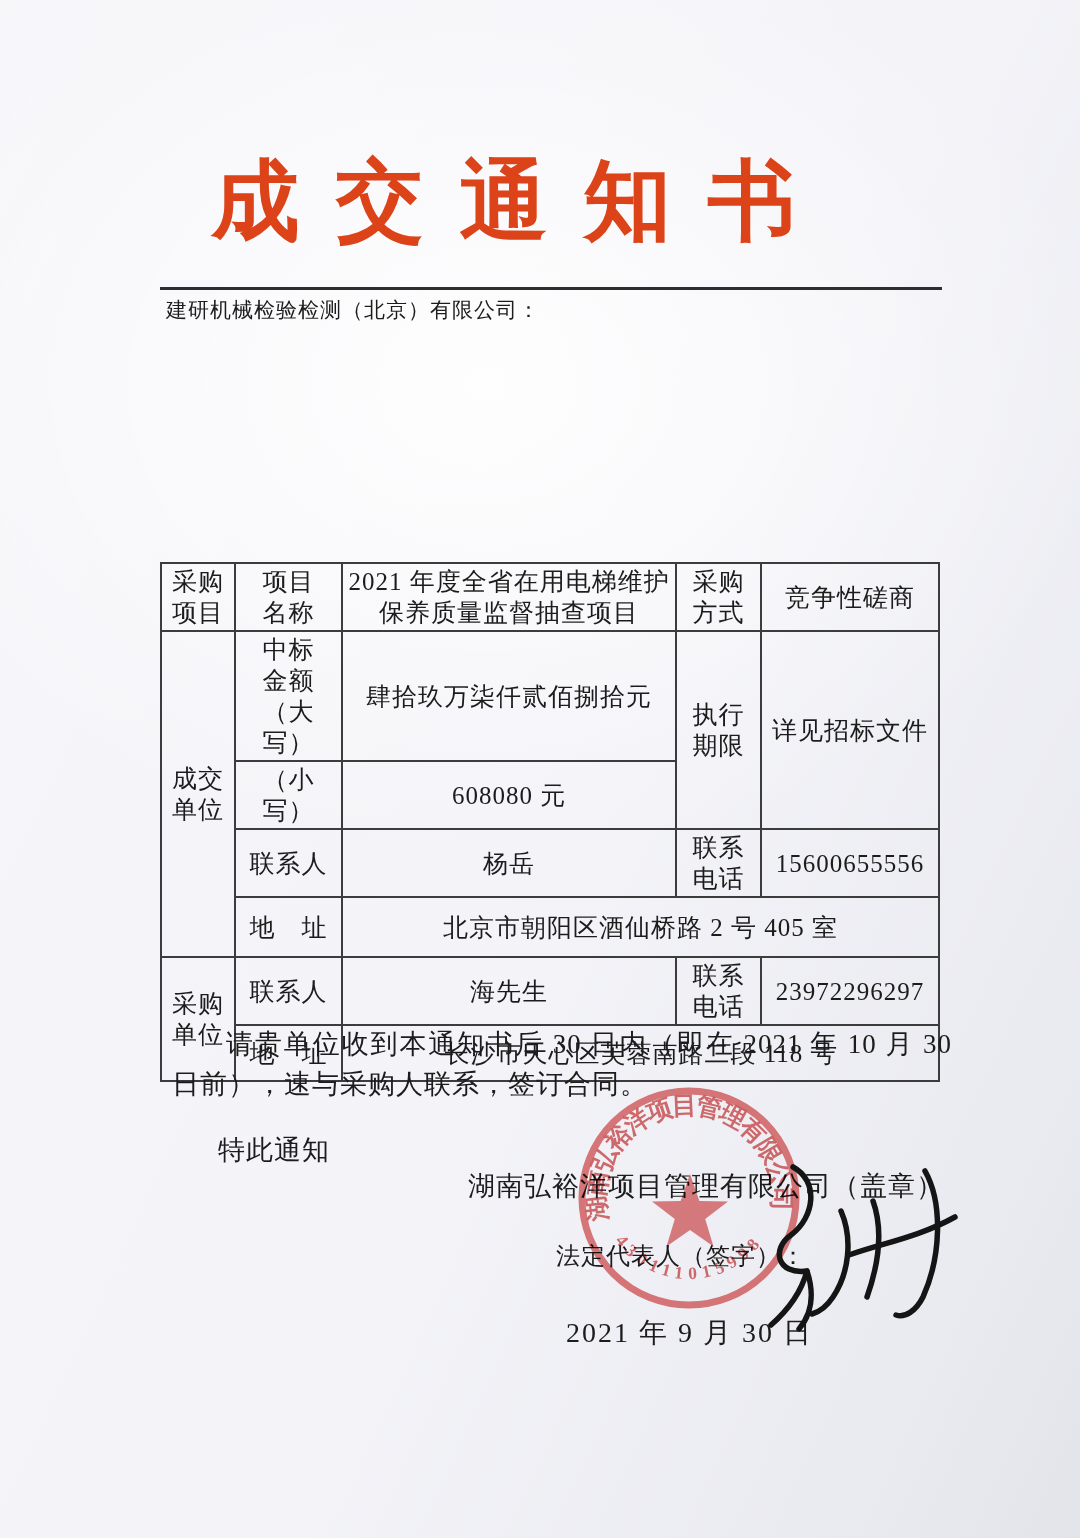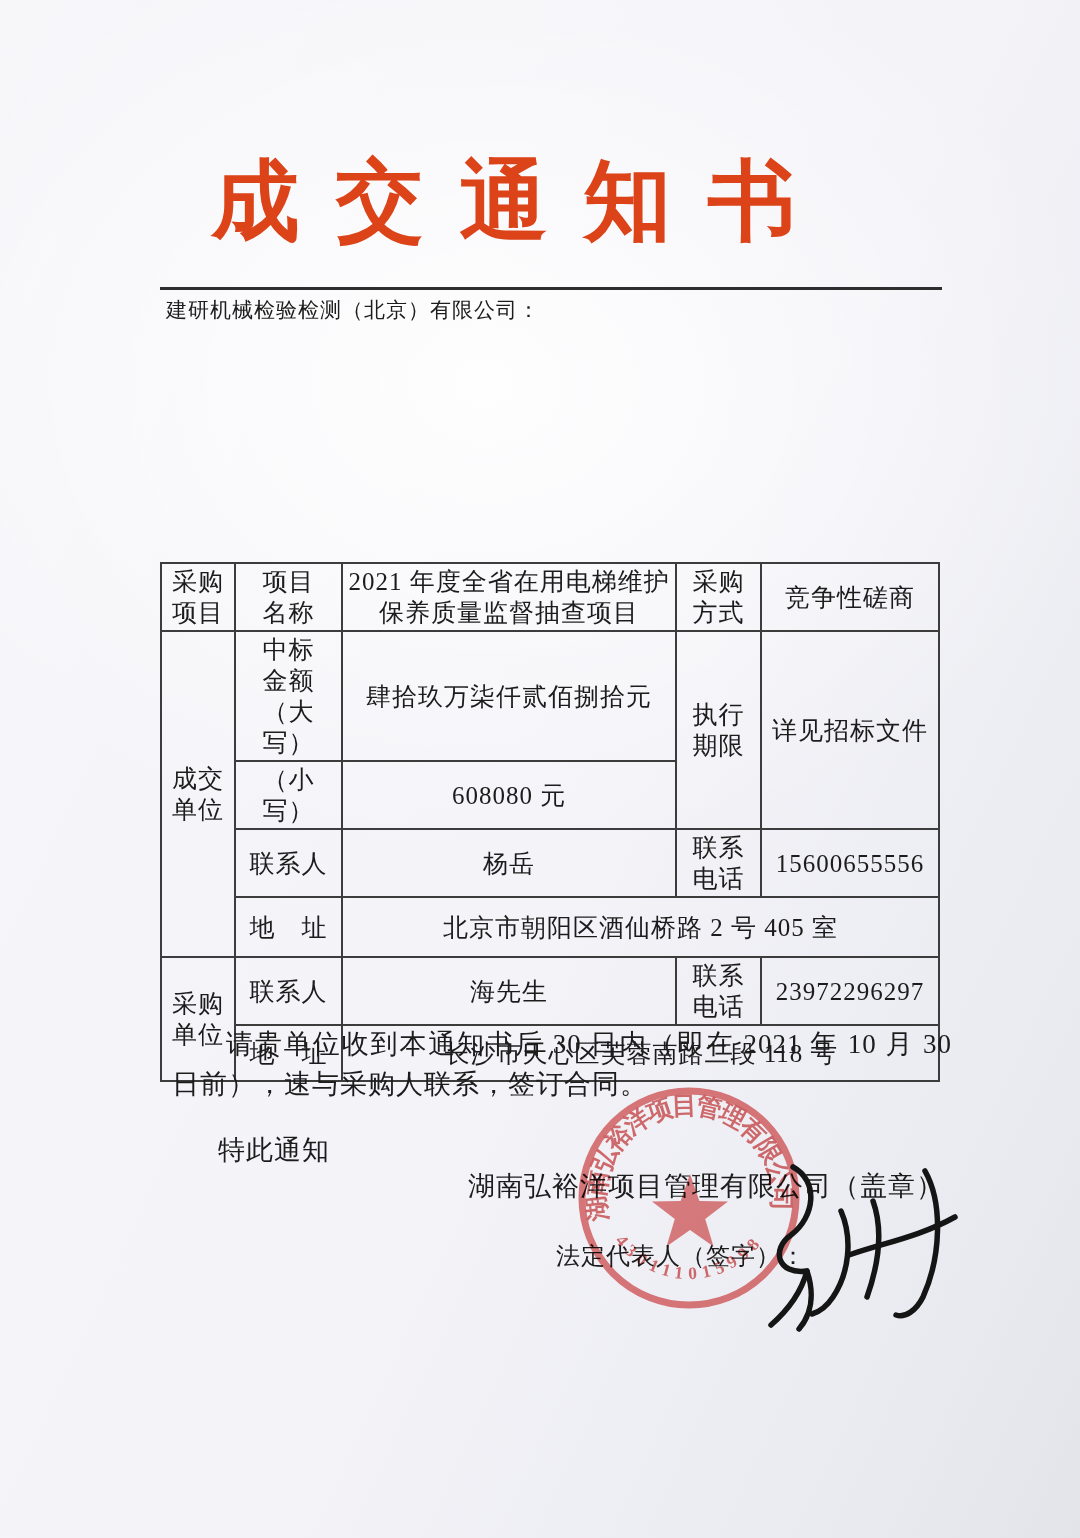--- a/index.html
+++ b/index.html
@@ -105,20 +105,21 @@
       <td colspan="3">长沙市天心区芙蓉南路二段 118 号</td>
     </tr>
   </tbody>
     </table>
 
   <div class="closing-par">请贵单位收到本通知书后 30 日内（即在 2021 年 10 月 30 日前），速与采购人联系，签订合同。</div>
   <div class="closing-note">特此通知</div>
 
   <div class="company-line">湖南弘裕洋项目管理有限公司（盖章）</div>
   <div class="legal-line">法定代表人（签字）：</div>
+  <div class="date-line">2021 年 9 月 30 日</div>
 
   <svg class="stamp" viewBox="0 0 240 240">
     <defs>
       <path id="arcTop" d="M 38.9,141.7 A 84,84 0 1 1 201.1,141.7" fill="none"></path>
       <path id="arcBottom" d="M 45.8,162.7 A 91,91 0 0 0 194.2,162.7" fill="none"></path>
     </defs>
     <circle cx="120" cy="120" r="107" fill="none" stroke="#d94f4f" stroke-width="7" opacity="0.85"></circle>
     <polygon points="121,96 130.4,123.1 159,123.6 136.2,140.9 144.5,168.4 121,152 97.5,168.4 105.8,140.9 83,123.6 111.6,123.1" fill="#d94f4f" opacity="0.82"></polygon>
     <text font-size="25" fill="#d24a4a" font-weight="bold" letter-spacing="1" opacity="0.9">
       <textPath href="#arcTop" startOffset="0" textLength="300" lengthAdjust="spacing">湖南弘裕洋项目管理有限公司</textPath>

